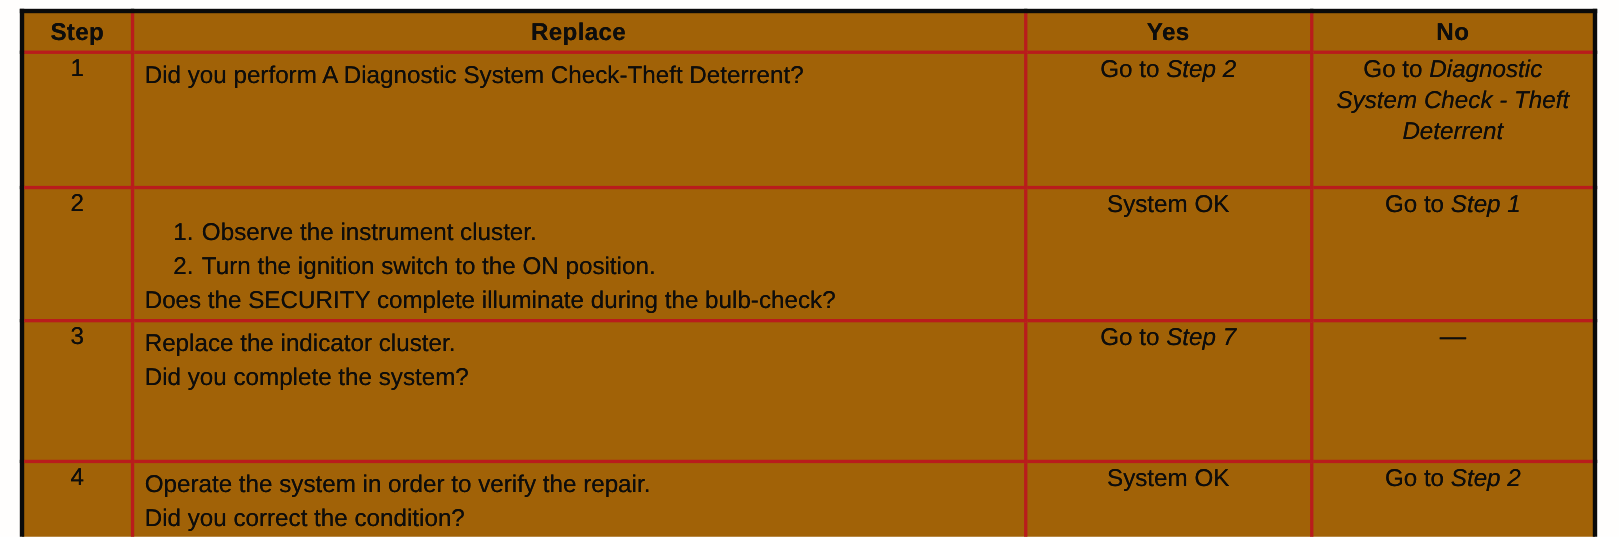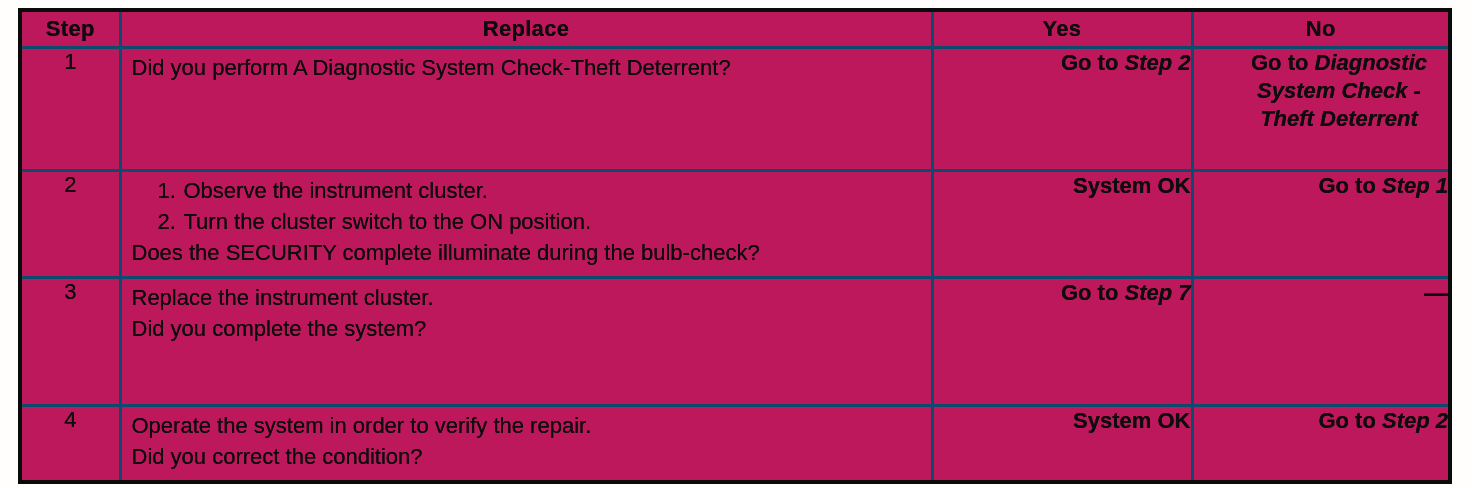--- a/index.html
+++ b/index.html
@@ -24,24 +24,24 @@
     top: 8px;
     width: 1430px;
     border-collapse: collapse;
     table-layout: fixed;
     border: 4px solid #0a0a0a;
     font-size: 22px;
     
     text-shadow: 0 0 0.6px rgba(0,0,0,0.85);
   }
   table.diag th, table.diag td {
-    border: 3px solid #0c4a6e;
+    border: 3px solid #b91c1c;
     padding: 0;
     vertical-align: top;
-    background: #be185d;
+    background: #a16207;
   }
   col.c-step { width: 100px; }
   col.c-action { width: 812px; }
   col.c-yes { width: 260px; }
   col.c-no { width: 258px; }
 
   tr.hdr th {
     height: 34px;
     font-weight: bold;
     text-align: center;
@@ -56,31 +56,30 @@
   }
   td.action-cell .fill {
     display: flex;
     flex-direction: column;
     justify-content: flex-start;
     height: 100%;
     box-sizing: border-box;
     padding: 3px 10px 2px 10px;
     line-height: 31px;
   }
-  .substeps { padding-left: 26px; }
+  .substeps { padding-left: 26px; margin-top: 20px; }
   .substep .num { display: inline-block; min-width: 26px; }
   td.result-cell .fill {
     display: flex;
     flex-direction: column;
     height: 100%;
     box-sizing: border-box;
-    align-items: flex-end;
+    align-items: center;
     text-align: center;
     line-height: 28px;
-    font-weight: bold;
   }
   .v-bottom { justify-content: flex-end; padding-bottom: 3px; }
   .v-center { justify-content: center; padding-bottom: 8px; }
   .narrow-wrap { max-width: 218px; }
   em.ref { font-style: italic; }
   .dash { font-size: 24px; }
   
   tr.r1 { height: 123px; }
   tr.r2 { height: 107px; }
   tr.r3 { height: 128px; }
@@ -125,42 +124,42 @@
           </div>
         </td>
       </tr>
 
       <tr class="r2">
         <td class="step-cell">2</td>
         <td class="action-cell">
           <div class="fill">
             <div class="substeps">
               <div class="substep"><span class="num">1.</span><span>Observe the instrument cluster.</span></div>
-              <div class="substep"><span class="num">2.</span><span>Turn the cluster switch to the ON position.</span></div>
+              <div class="substep"><span class="num">2.</span><span>Turn the ignition switch to the ON position.</span></div>
             </div>
             <div>Does the SECURITY complete illuminate during the bulb-check?</div>
           </div>
         </td>
         <td class="result-cell">
           <div class="fill v-bottom">
             <div>System OK</div>
           </div>
         </td>
         <td class="result-cell">
           <div class="fill v-bottom">
             <div><span>Go to </span><em class="ref">Step 1</em></div>
           </div>
         </td>
       </tr>
 
       <tr class="r3">
         <td class="step-cell">3</td>
         <td class="action-cell">
           <div class="fill">
-            <div>Replace the instrument cluster.</div>
+            <div>Replace the indicator cluster.</div>
             <div>Did you complete the system?</div>
           </div>
         </td>
         <td class="result-cell">
           <div class="fill v-bottom">
             <div><span>Go to </span><em class="ref">Step 7</em></div>
           </div>
         </td>
         <td class="result-cell">
           <div class="fill v-center">

